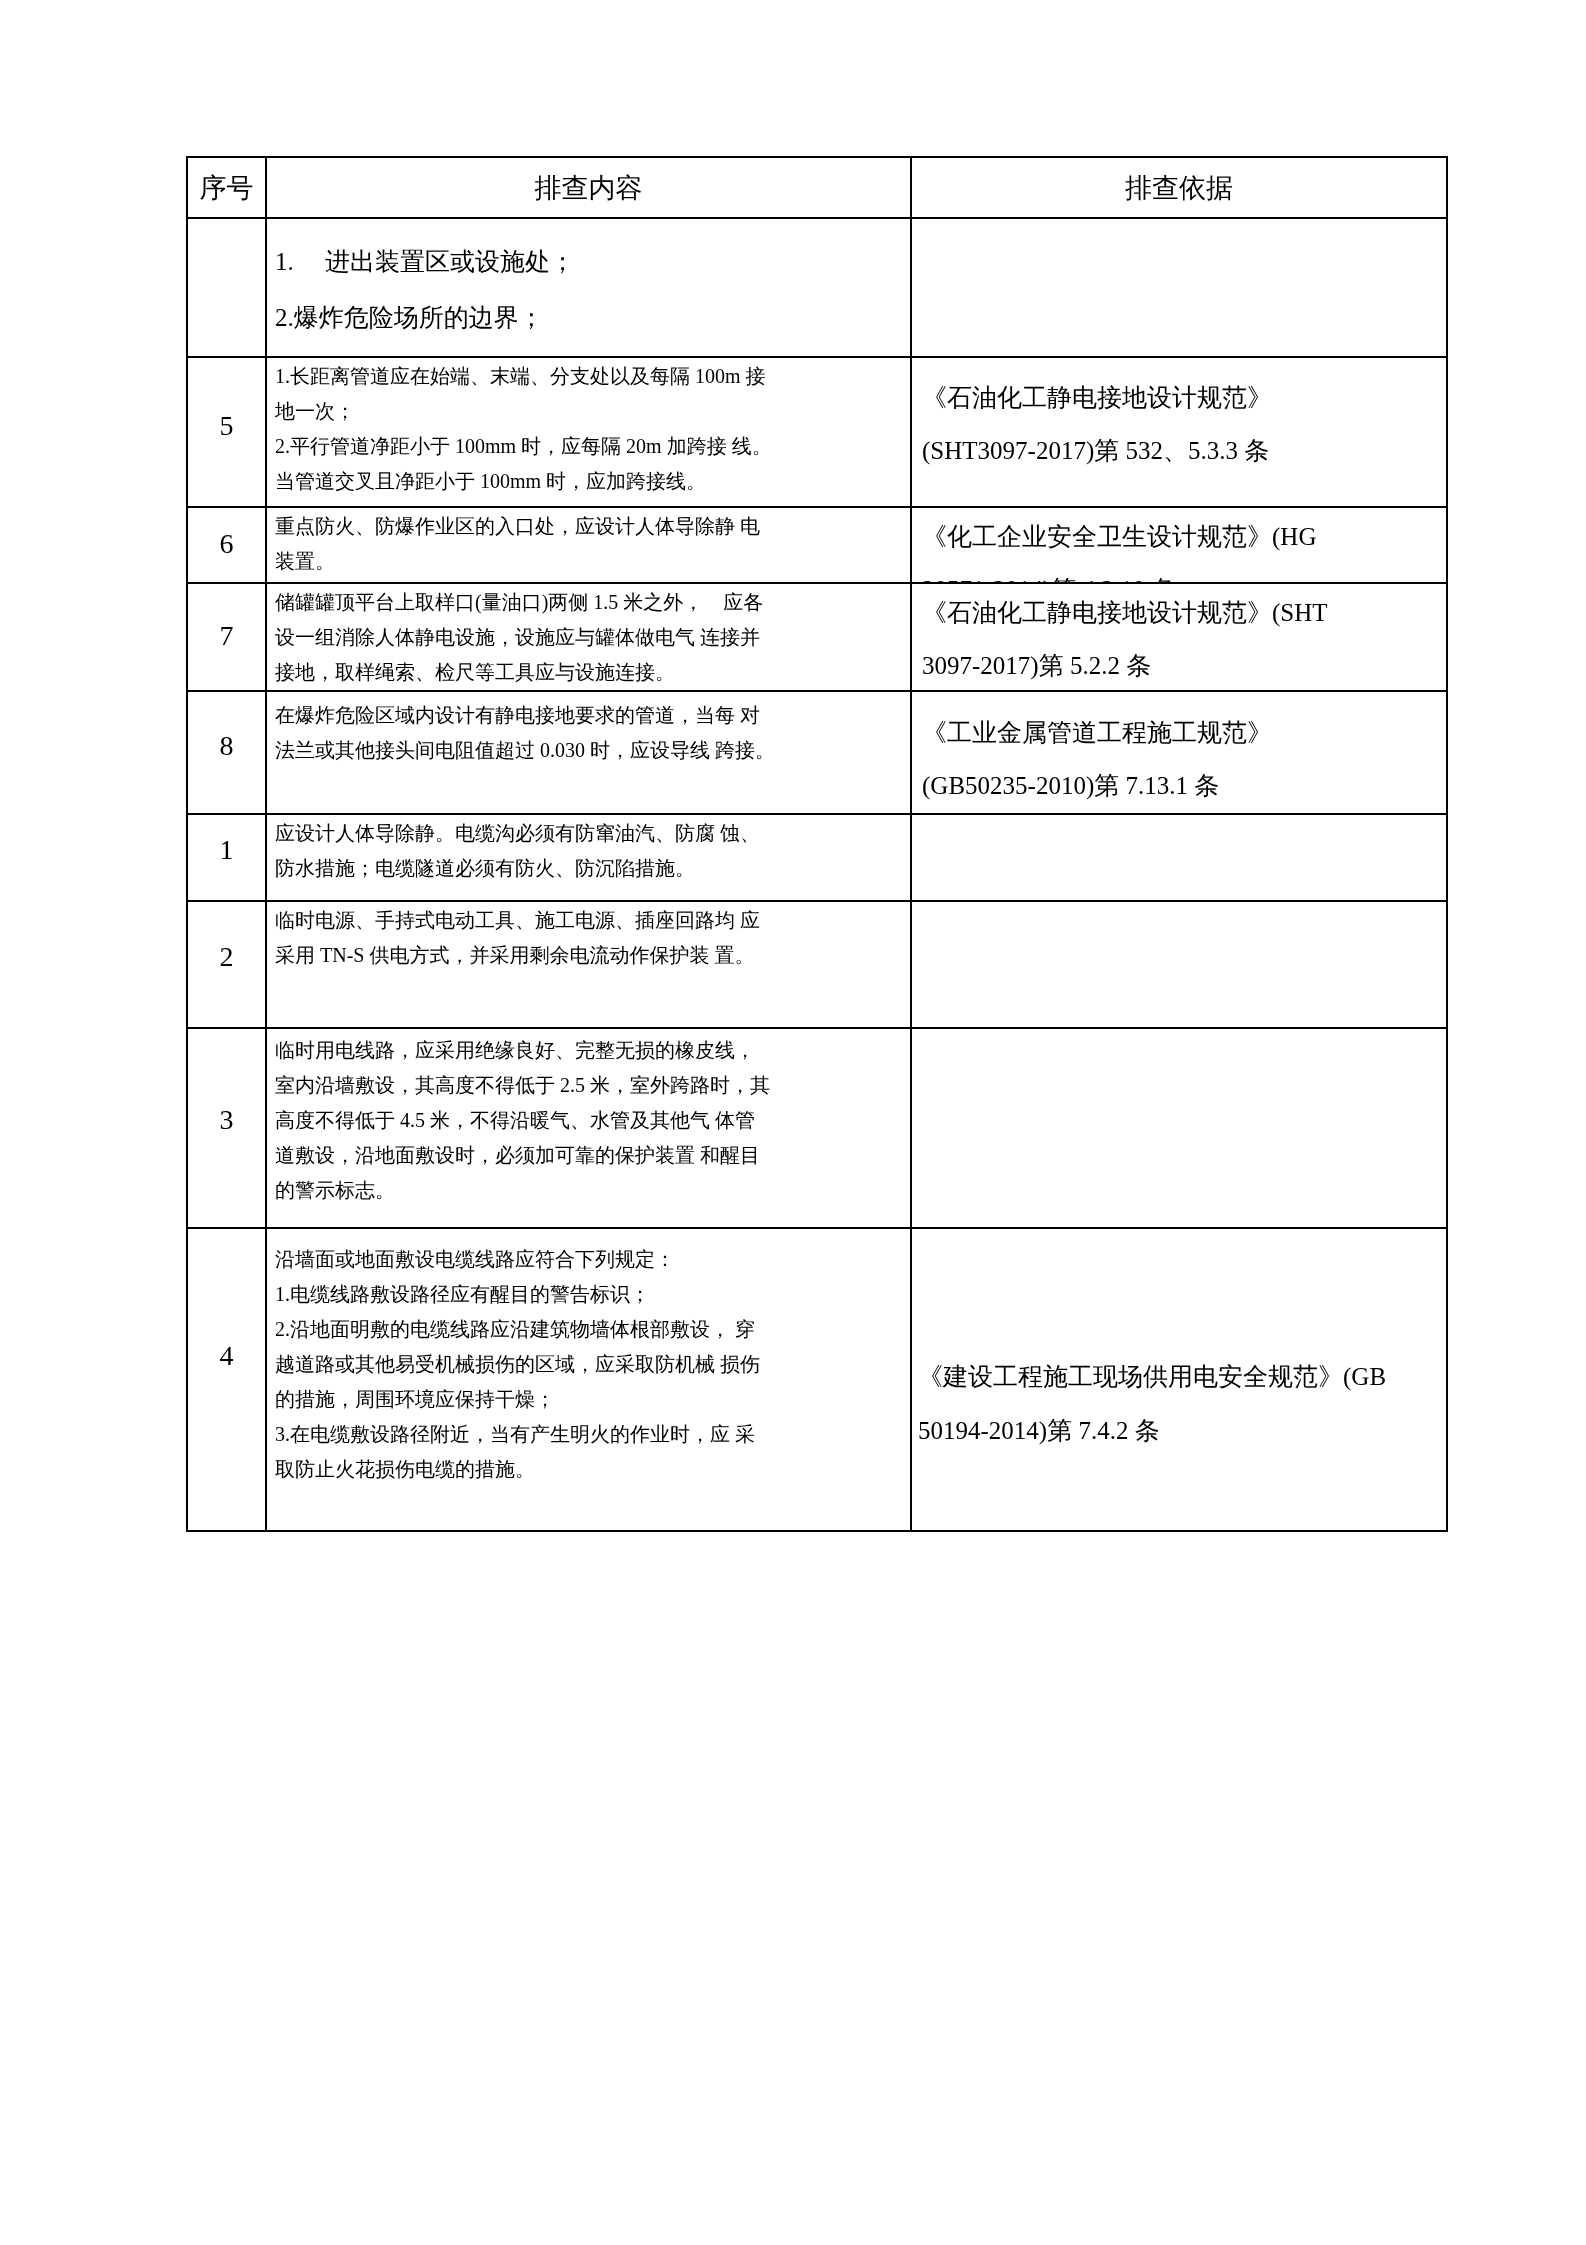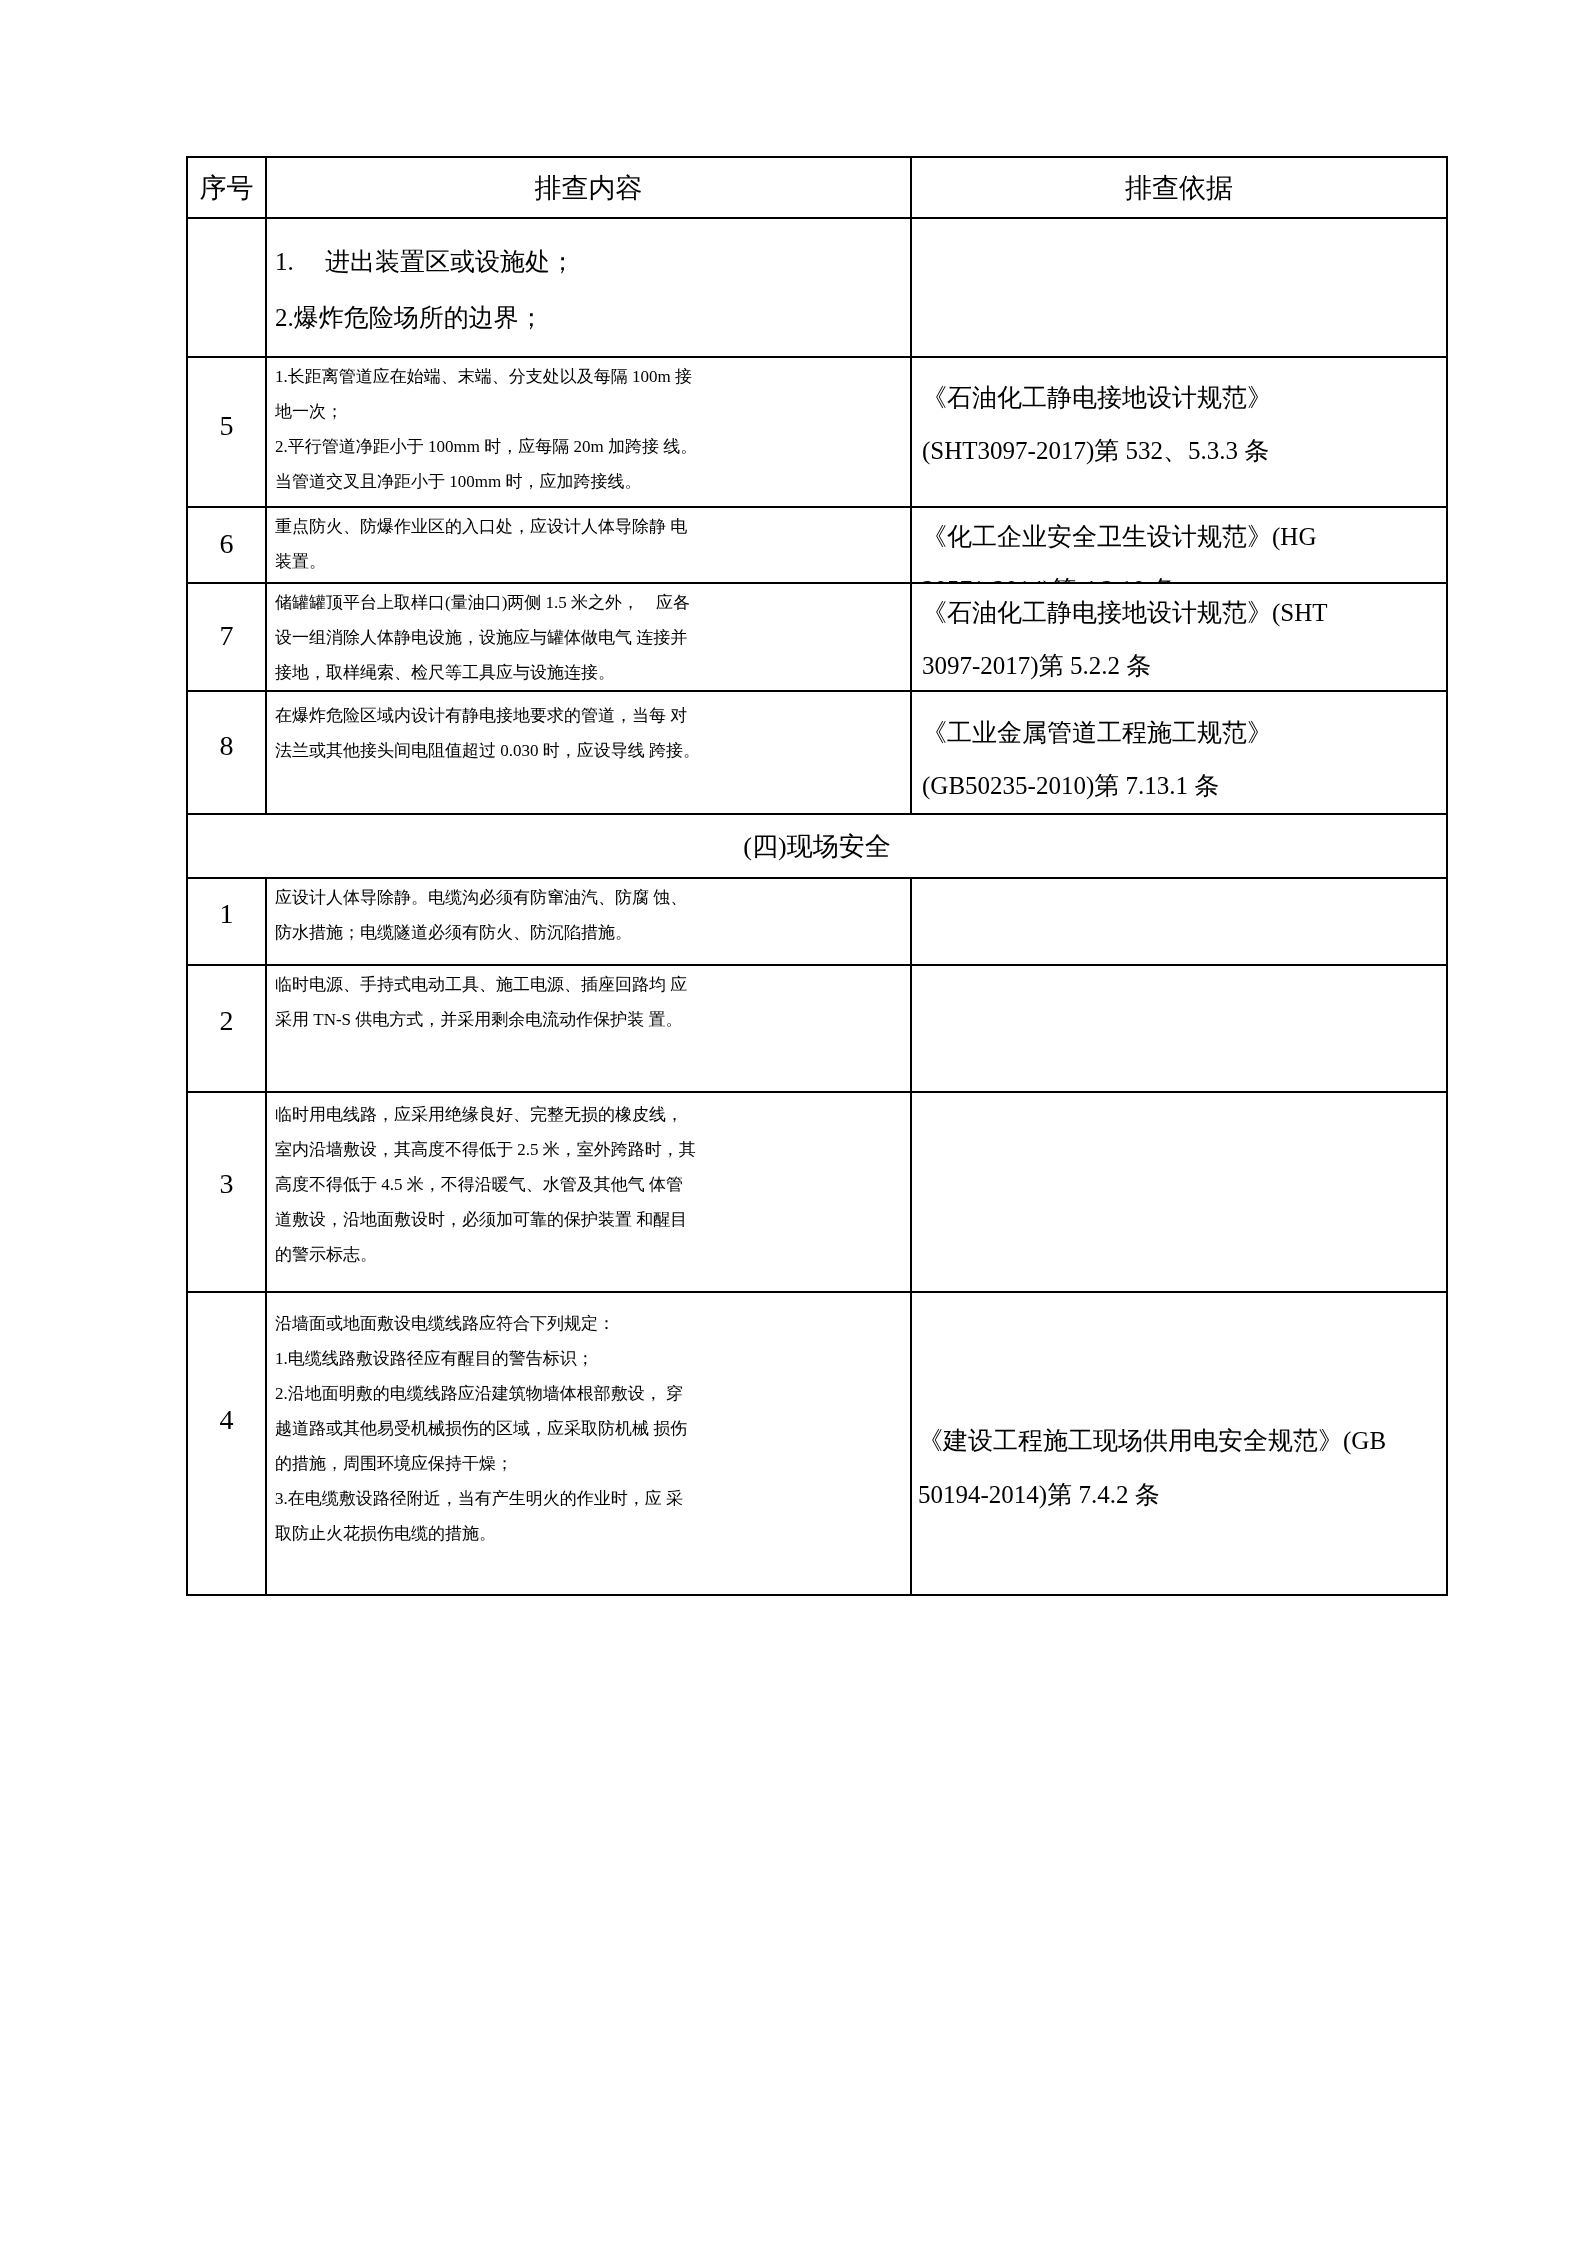--- a/index.html
+++ b/index.html
@@ -15,21 +15,21 @@
   table.doc td,table.doc th{
     border:2px solid #000;padding:0;vertical-align:top;overflow:hidden;
   }
   .cb{overflow:hidden;position:relative;}
   
   .hdr .cb{display:flex;align-items:center;justify-content:center;
     font-size:27px;font-weight:normal;height:59px;}
   
   .numc .cb{display:flex;align-items:center;justify-content:center;font-size:28px;}
   
-  .cont .cb{font-size:17px;line-height:35px;padding:1px 4px 0 8px;
+  .cont .cb{font-size:20px;line-height:35px;padding:1px 4px 0 8px;
     white-space:pre-line;text-align:justify;}
   
   .basis .cb{font-size:25px;line-height:53px;padding:16px 4px 0 10px;white-space:pre-line;}
   
   .basism .cb{display:flex;align-items:center;font-size:25px;line-height:54px;
     padding:0 4px 0 6px;white-space:pre-line;margin-top:48px;}
   
   .paras .cb{padding:0 4px 0 8px;}
   .paras .para{font-size:25px;line-height:27px;margin:29px 0 10px 0;white-space:pre;}
   
@@ -127,25 +127,20 @@
     <td class="cont">
           <div class="cb" style="height:107px;padding-top:6px">在爆炸危险区域内设计有静电接地要求的管道，当每 对
 法兰或其他接头间电阻值超过 0.030 时，应设导线 跨接。</div>
         </td>
     <td class="basis">
           <div class="cb" style="height:107px;padding-top:14px">《工业金属管道工程施工规范》
 (GB50235-2010)第 7.13.1 条</div>
         </td>
   </tr>
 
-  <tr class="sect">
-    <td colspan="3">
-          <div class="cb">(四)现场安全</div>
-        </td>
-  </tr>
 
   <tr>
     <td class="numc">
           <div class="cb" style="height:69px">1</div>
         </td>
     <td class="cont">
           <div class="cb" style="height:69px">应设计人体导除静。电缆沟必须有防窜油汽、防腐 蚀、
 防水措施；电缆隧道必须有防火、防沉陷措施。</div>
         </td>
     <td class="basis">

